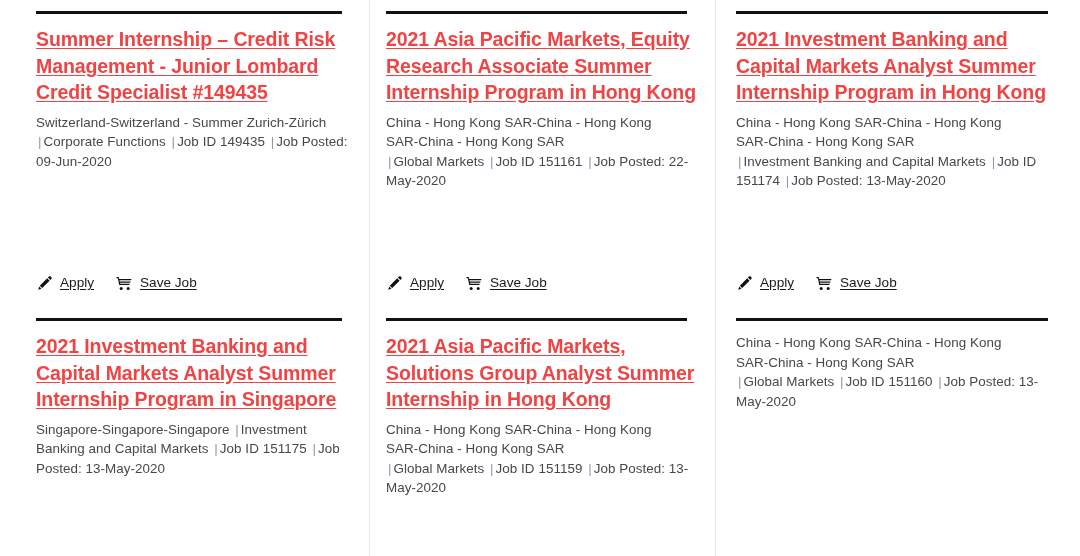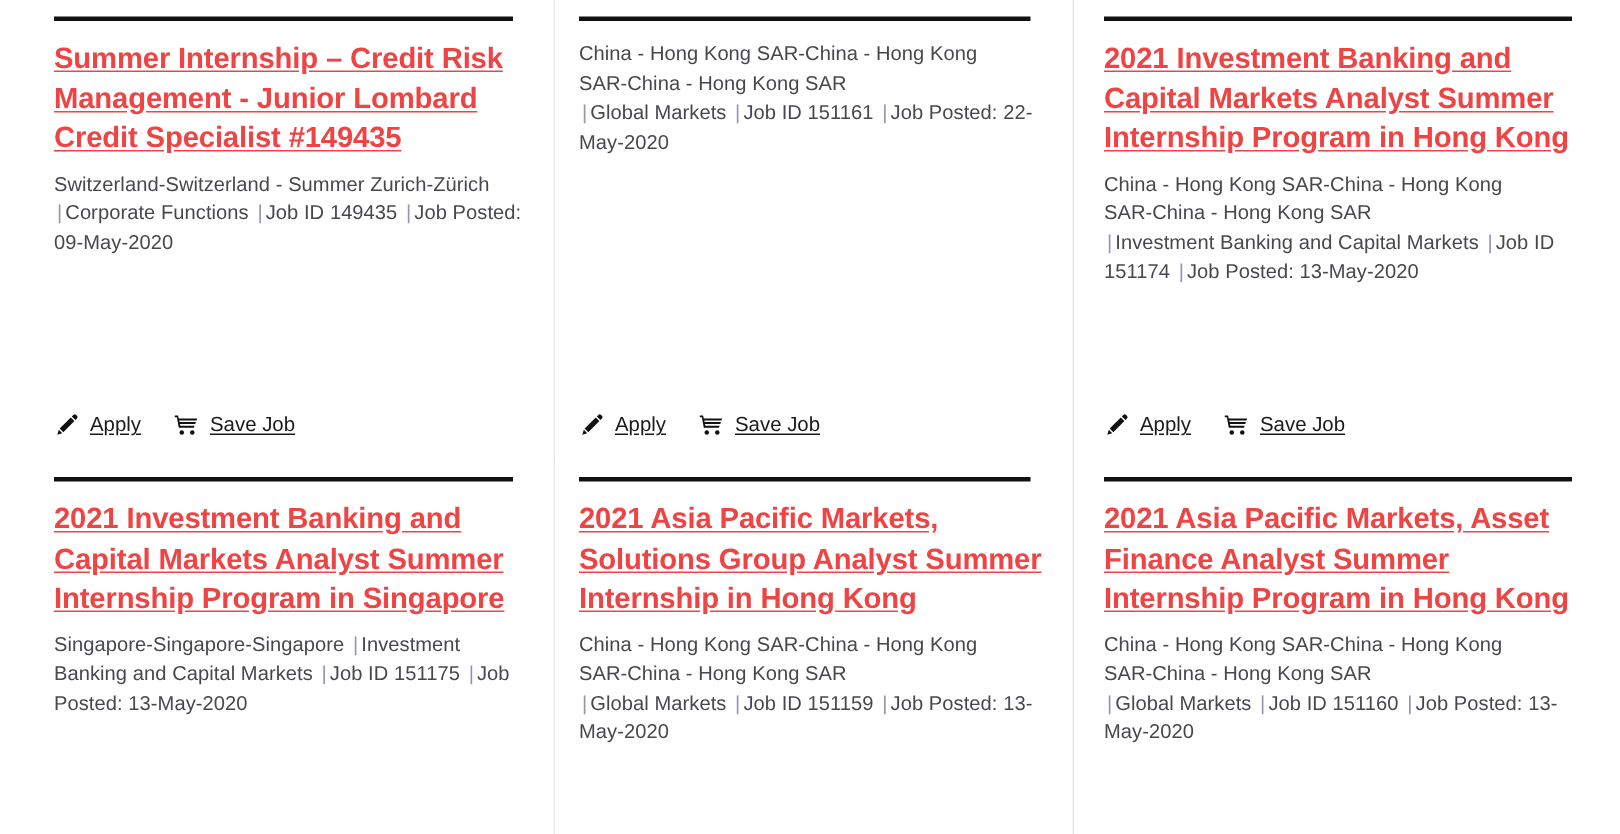--- a/index.html
+++ b/index.html
@@ -110,21 +110,21 @@
 
   <div class="job-card col-1">
     <div class="rule"></div>
     <a class="job-title">Summer Internship – Credit Risk Management - Junior Lombard Credit Specialist #149435</a>
     <div class="job-meta">
       <span class="meta-line">Switzerland-Switzerland - Summer Zurich-Zürich</span>
       <span class="sep">|</span><span>Corporate Functions</span>
       <span class="sep">|</span><span>Job ID</span>
       <span>149435</span>
       <span class="sep">|</span><span>Job Posted:</span>
-      <span>09-May-2020</span>
+      <span>09-Jun-2020</span>
     </div>
     <div class="card-actions">
       <span class="action">
         <span class="action-icon">
           <svg width="17" height="16" viewBox="0 0 17 16">
               <path d="M12.9 1.6c.5-.5 1.3-.5 1.8 0l.6.6c.5.5.5 1.3 0 1.8l-1 1-2.4-2.4 1-1z" fill="#111"></path>
               <path d="M11.2 3.3l2.4 2.4-7.4 7.4-2.4-2.4 7.4-7.4z" fill="#111"></path>
               <path d="M3.2 11.5l2.3 2.3-3.3 1 1-3.3z" fill="#111"></path>
             </svg>
         </span>
@@ -138,20 +138,21 @@
               <circle cx="12.2" cy="13.4" r="1.5" fill="#111"></circle>
             </svg>
         </span>
         <span class="action-label">Save Job</span>
       </span>
     </div>
   </div>
 
   <div class="job-card col-2">
     <div class="rule"></div>
+    <a class="job-title">2021 Asia Pacific Markets, Equity Research Associate Summer Internship Program in Hong Kong</a>
     <div class="job-meta">
       <span class="meta-line">China - Hong Kong SAR-China - Hong Kong</span>
       <span class="meta-line">SAR-China - Hong Kong SAR</span>
       <span class="sep">|</span><span>Global Markets</span>
       <span class="sep">|</span><span>Job ID</span>
       <span>151161</span>
       <span class="sep">|</span><span>Job Posted:</span>
       <span>22-May-2020</span>
     </div>
     <div class="card-actions">
@@ -240,21 +241,20 @@
       <span class="sep">|</span><span>Global Markets</span>
       <span class="sep">|</span><span>Job ID</span>
       <span>151159</span>
       <span class="sep">|</span><span>Job Posted:</span>
       <span>13-May-2020</span>
     </div>
   </div>
 
   <div class="job-card col-3">
     <div class="rule"></div>
-    <a class="job-title">2021 Asia Pacific Markets, Asset Finance Analyst Summer Internship Program in Hong Kong</a>
     <div class="job-meta">
       <span class="meta-line">China - Hong Kong SAR-China - Hong Kong</span>
       <span class="meta-line">SAR-China - Hong Kong SAR</span>
       <span class="sep">|</span><span>Global Markets</span>
       <span class="sep">|</span><span>Job ID</span>
       <span>151160</span>
       <span class="sep">|</span><span>Job Posted:</span>
       <span>13-May-2020</span>
     </div>
   </div>

